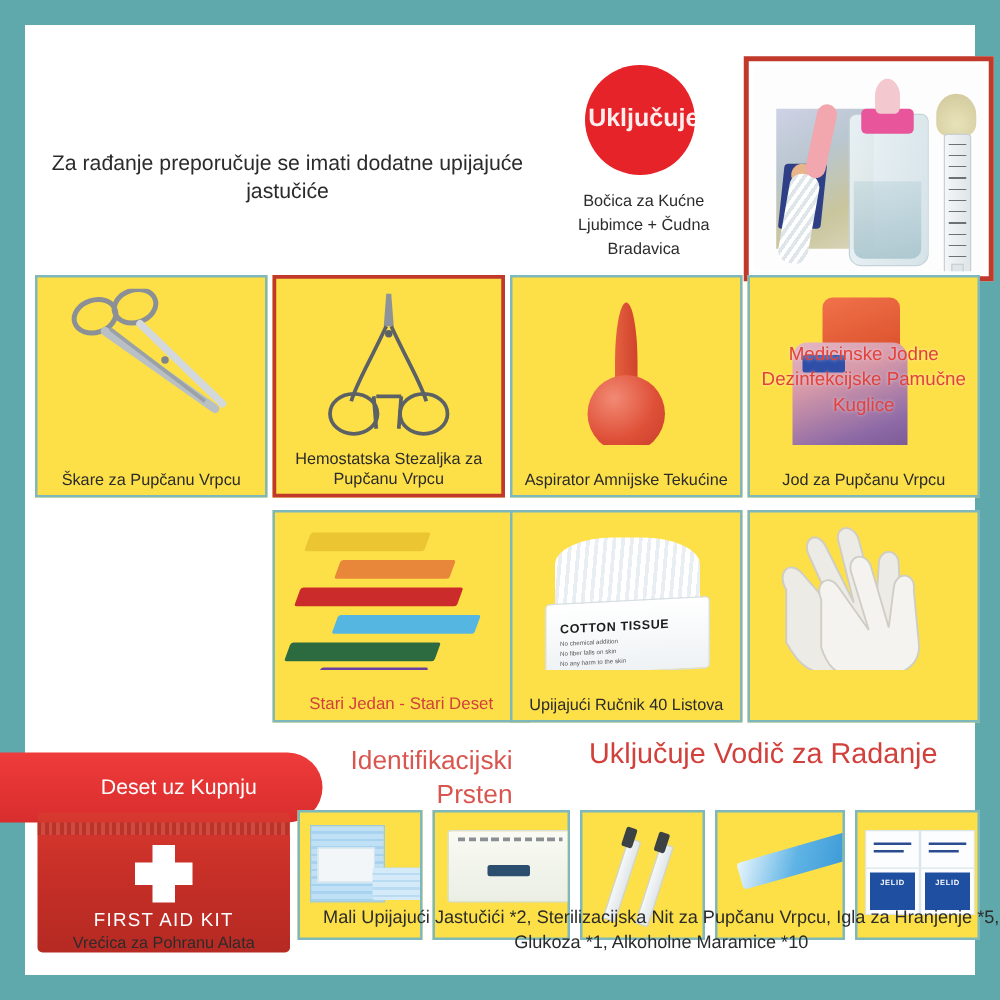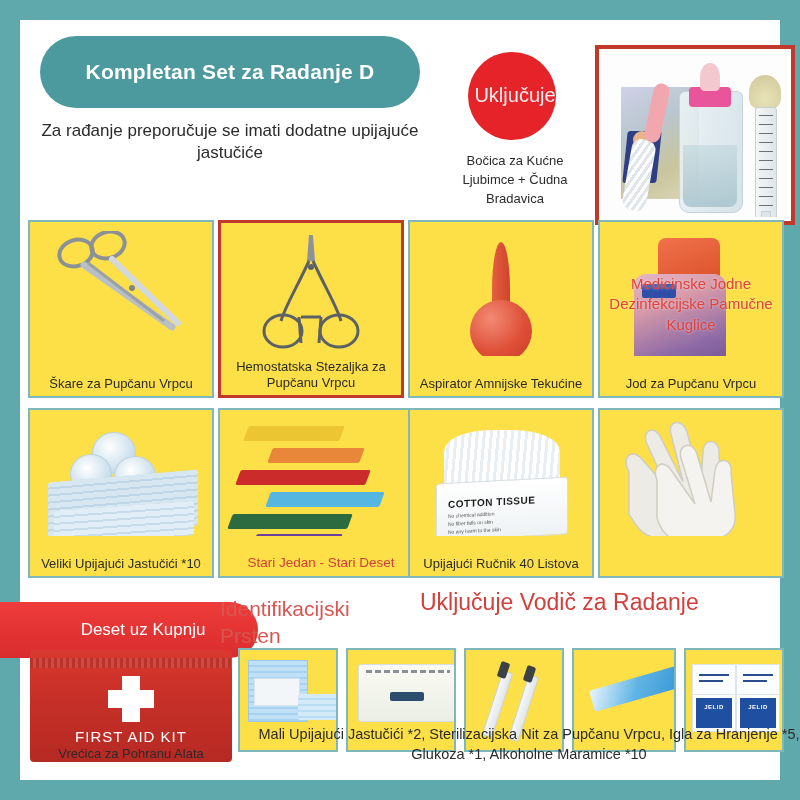--- a/index.html
+++ b/index.html
@@ -31,21 +31,21 @@
     text-align:center;color:#2b2b2b;font-size:17px;line-height:1.3;
   }
 
   .incl-wrap{position:absolute;left:420px;top:20px;width:150px;}
   .incl-circle{
     position:absolute;left:28px;top:12px;width:88px;height:88px;
     border-radius:50%;background:#e62329;
   }
   .incl-word{
     position:absolute;left:0;top:44px;width:150px;text-align:center;
-    font-size:20px;color:#fbe9e9;font-weight:400;
+    font-size:20px;color:#fbe9e9;font-weight:700;
     mix-blend-mode:screen;
   }
   .incl-cap{
     position:absolute;left:0;top:112px;width:150px;text-align:center;
     color:#2b2b2b;font-size:13px;line-height:1.45;
   }
 
   
   .hero{
     position:absolute;left:575px;top:25px;width:200px;height:180px;
@@ -79,21 +79,21 @@
     position:absolute;left:-22px;top:582px;width:260px;height:56px;
     background:linear-gradient(180deg,#ef3b3b,#d92d2d);
     border-radius:0 28px 28px 0;
     display:flex;align-items:center;justify-content:center;
   }
   .gift-banner span{
     color:#ffffff;font-size:17px;line-height:1.25;text-align:center;
     padding-left:30px;
   }
   .heading-red{
-    position:absolute;text-align:left;color:#d8564f;
+    position:absolute;text-align:right;color:#d8564f;
     font-size:21px;line-height:1.3;
   }
   .heading-red.big{color:#d2403c;font-size:23px;}
 
   .bottom-note{
     position:absolute;left:229px;top:705px;width:560px;
     text-align:center;color:#2b2b2b;font-size:14.5px;line-height:1.35;
   }
 
   
@@ -206,23 +206,20 @@
   .wipe-b{position:absolute;background:#1e4fa0;}
   .wipe-t{position:absolute;color:#fff;font-size:6px;font-weight:700;letter-spacing:.5px;text-align:center;width:100%;}
   .wipe-line{position:absolute;height:2px;background:#2b4d8f;}
 </style>
 </head>
 <body>
 
 <div class="frame">
  <div class="sheet">
 
-  <div class="title-pill">
-    <span>Kompletan Set za Radanje D</span>
-  </div>
   <div class="subtitle">Za rađanje preporučuje se imati dodatne upijajuće jastučiće</div>
 
   <div class="incl-wrap">
     <div class="incl-circle"></div>
     <div class="incl-word">Uključuje</div>
     <div class="incl-cap">Bočica za Kućne Ljubimce + Čudna Bradavica</div>
   </div>
 
   <div class="hero">
     <div class="hero-in">
@@ -289,30 +286,20 @@
   <div class="cell" style="left:578px;top:200px;width:186px;height:178px;">
     <div class="art">
       <div class="iod-cap"></div>
       <div class="iod-body"></div>
       <div class="iod-lbl"></div>
     </div>
     <div class="overlay-red">Medicinske Jodne Dezinfekcijske Pamučne Kuglice</div>
     <div class="cap">Jod za Pupčanu Vrpcu</div>
   </div>
 
-  <div class="cell" style="left:8px;top:388px;width:186px;height:170px;">
-    <div class="art">
-      <div class="roll" style="left:62px;top:18px;width:42px;height:40px;"></div>
-      <div class="roll" style="left:40px;top:40px;width:40px;height:38px;"></div>
-      <div class="roll" style="left:84px;top:42px;width:40px;height:38px;"></div>
-      <div class="pad-stack"></div>
-      <div class="pad-stack2"></div>
-    </div>
-    <div class="cap">Veliki Upijajući Jastučići *10</div>
-  </div>
 
   <div class="cell" style="left:198px;top:388px;width:206px;height:170px;">
     <div class="art">
       <div class="band" style="left:26px;top:12px;width:96px;background:#ecc632;transform:skewX(-20deg);"></div>
       <div class="band" style="left:50px;top:34px;width:92px;background:#e8873a;transform:skewX(-20deg);"></div>
       <div class="band" style="left:18px;top:56px;width:130px;background:#cc2b2b;transform:skewX(-20deg);"></div>
       <div class="band" style="left:48px;top:78px;width:114px;background:#56b6e2;transform:skewX(-20deg);"></div>
       <div class="band" style="left:10px;top:100px;width:120px;background:#2c6b3f;transform:skewX(-20deg);"></div>
       <div class="band" style="left:34px;top:120px;width:86px;background:#6a3fa0;transform:skewX(-20deg);"></div>
     </div>

